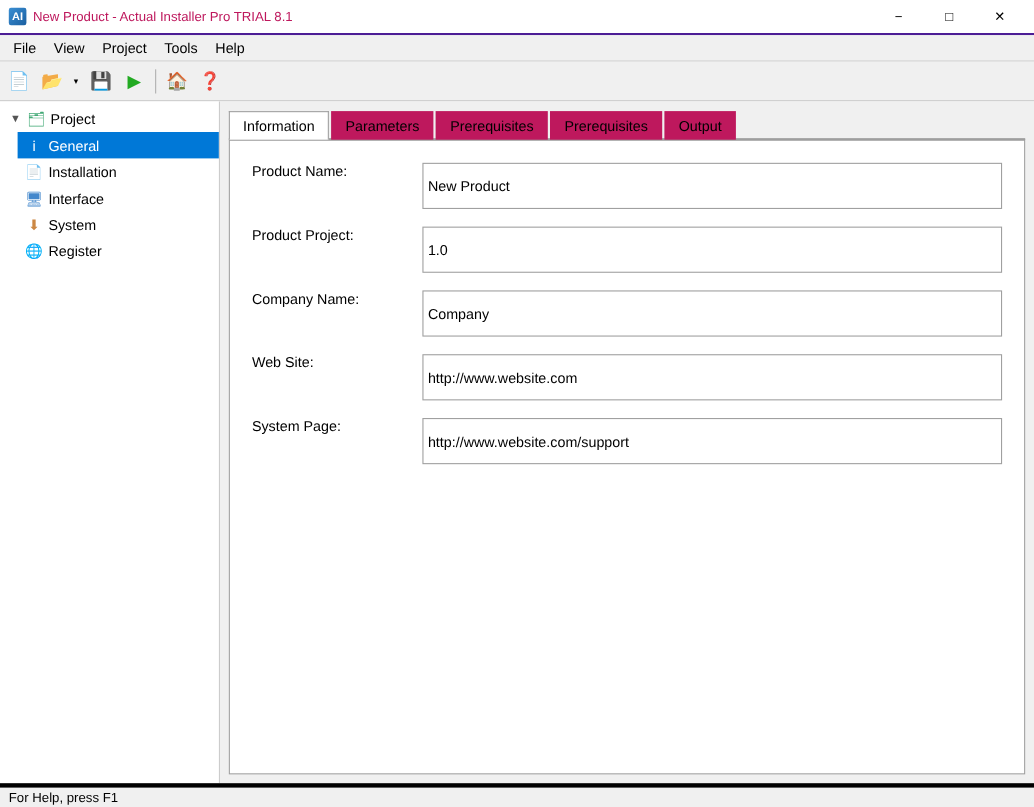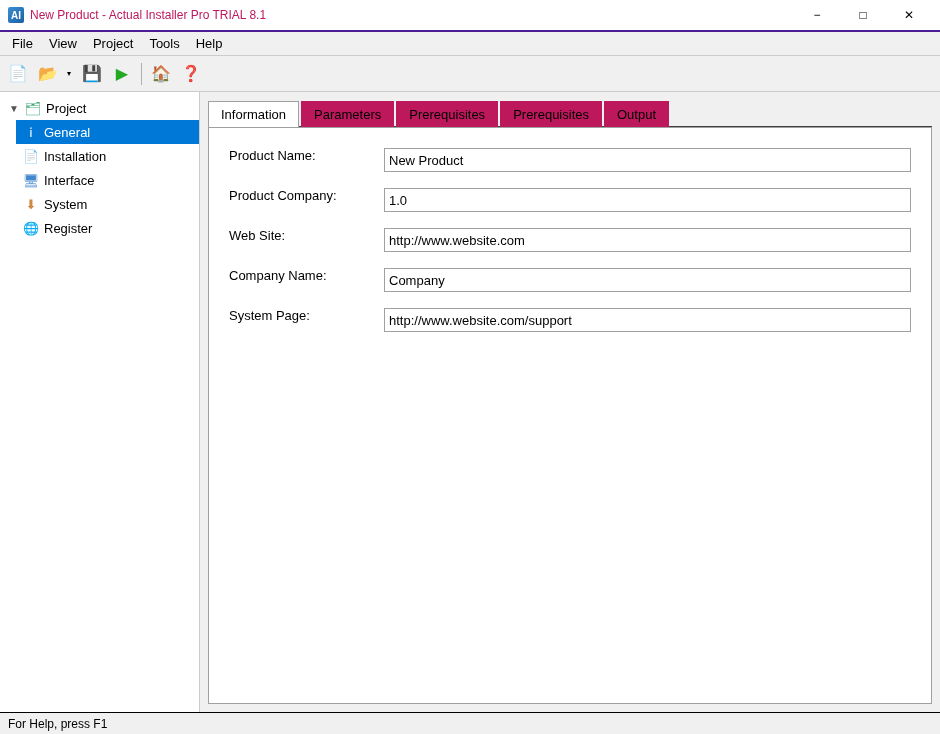--- a/index.html
+++ b/index.html
@@ -232,32 +232,32 @@
     .form-label {
       width: 155px;
       font-size: 13px;
       color: #000;
       flex-shrink: 0;
     }
     .form-input {
       flex: 1;
       height: 24px;
       border: 1px solid #a0a0a0;
-      padding: 2px 4px;
+      padding: 20px 4px;
       font-size: 13px;
       font-family: inherit;
       color: #000;
       background: #fff;
     }
 
     
     .status-bar {
       height: 22px;
       background: #f0f0f0;
-      border-top: 1px solid #000000;
+      border-top: 4px solid #000000;
       display: flex;
       align-items: center;
       padding: 0 8px;
       font-size: 12px;
       color: #000;
     }
 
     
     .icon-project {
       color: #4a7;
@@ -365,36 +365,36 @@
     </div>
 
     <div class="form-panel">
 
       <div class="form-row">
         <label class="form-label">Product Name:</label>
         <input class="form-input" type="text" value="New Product" style="">
       </div>
 
       <div class="form-row">
-        <label class="form-label">Product Company:</label>
+        <label class="form-label">Product Project:</label>
         <input class="form-input" type="text" value="1.0" style="">
       </div>
 
+
+      <div class="form-row">
+        <label class="form-label">Company Name:</label>
+        <input class="form-input" type="text" value="Company" style="">
+      </div>
 
       <div class="form-row">
         <label class="form-label">Web Site:</label>
         <input class="form-input" type="text" value="http://www.website.com" style="">
       </div>
 
       <div class="form-row">
-        <label class="form-label">Company Name:</label>
-        <input class="form-input" type="text" value="Company" style="">
-      </div>
-
-      <div class="form-row">
         <label class="form-label">System Page:</label>
         <input class="form-input" type="text" value="http://www.website.com/support" style="">
       </div>
 
     </div>
   </div>
 </div>
 
 <div class="status-bar">
   <span>For Help, press F1</span>

